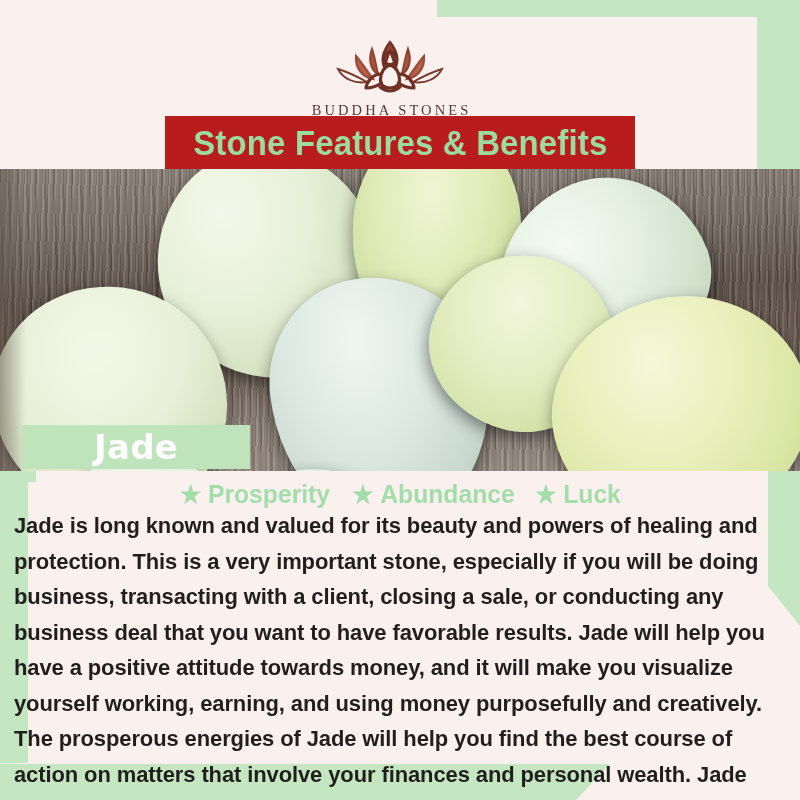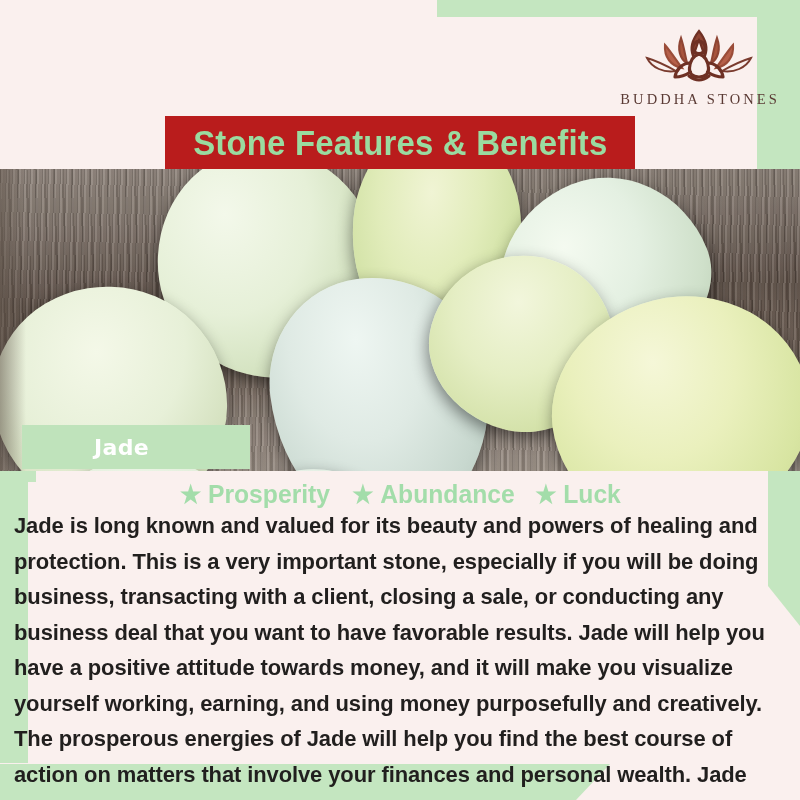--- a/index.html
+++ b/index.html
@@ -42,24 +42,24 @@
     clip-path: polygon(0 0, 100% 0, 100% 100%, 0 calc(100% - 40px));
   }
   .deco-bottom-band {
     left: 0; top: 764px; width: 610px; height: 36px;
     clip-path: polygon(0 0, 100% 0, calc(100% - 34px) 100%, 0 100%);
   }
 
   
   .header {
     position: absolute;
-    left: 0; top: 17px;
+    left: 0; top: 28px;
     width: 780px; height: 98px;
     display: flex;
-    align-items: flex-end;
+    align-items: center;
     justify-content: center;
     flex-direction: column;
   }
   .logo-wrap {
     display: flex;
     flex-direction: column;
     align-items: center;
   }
   .logo-mark { display: block; }
   .logo-text {
@@ -185,21 +185,21 @@
     width: 228px; height: 44px;
     background: #bfe3bb;
     display: flex;
     align-items: center;
     padding-left: 72px;
     box-sizing: border-box;
   }
   .jade-label {
     font-family: "DejaVu Sans", sans-serif;
     font-weight: 700;
-    font-size: 22px;
+    font-size: 34px;
     color: #ffffff;
     letter-spacing: 0.3px;
   }
 
   
   .keywords {
     position: absolute;
     left: 0; top: 477px;
     width: 800px; height: 34px;
     display: flex;

